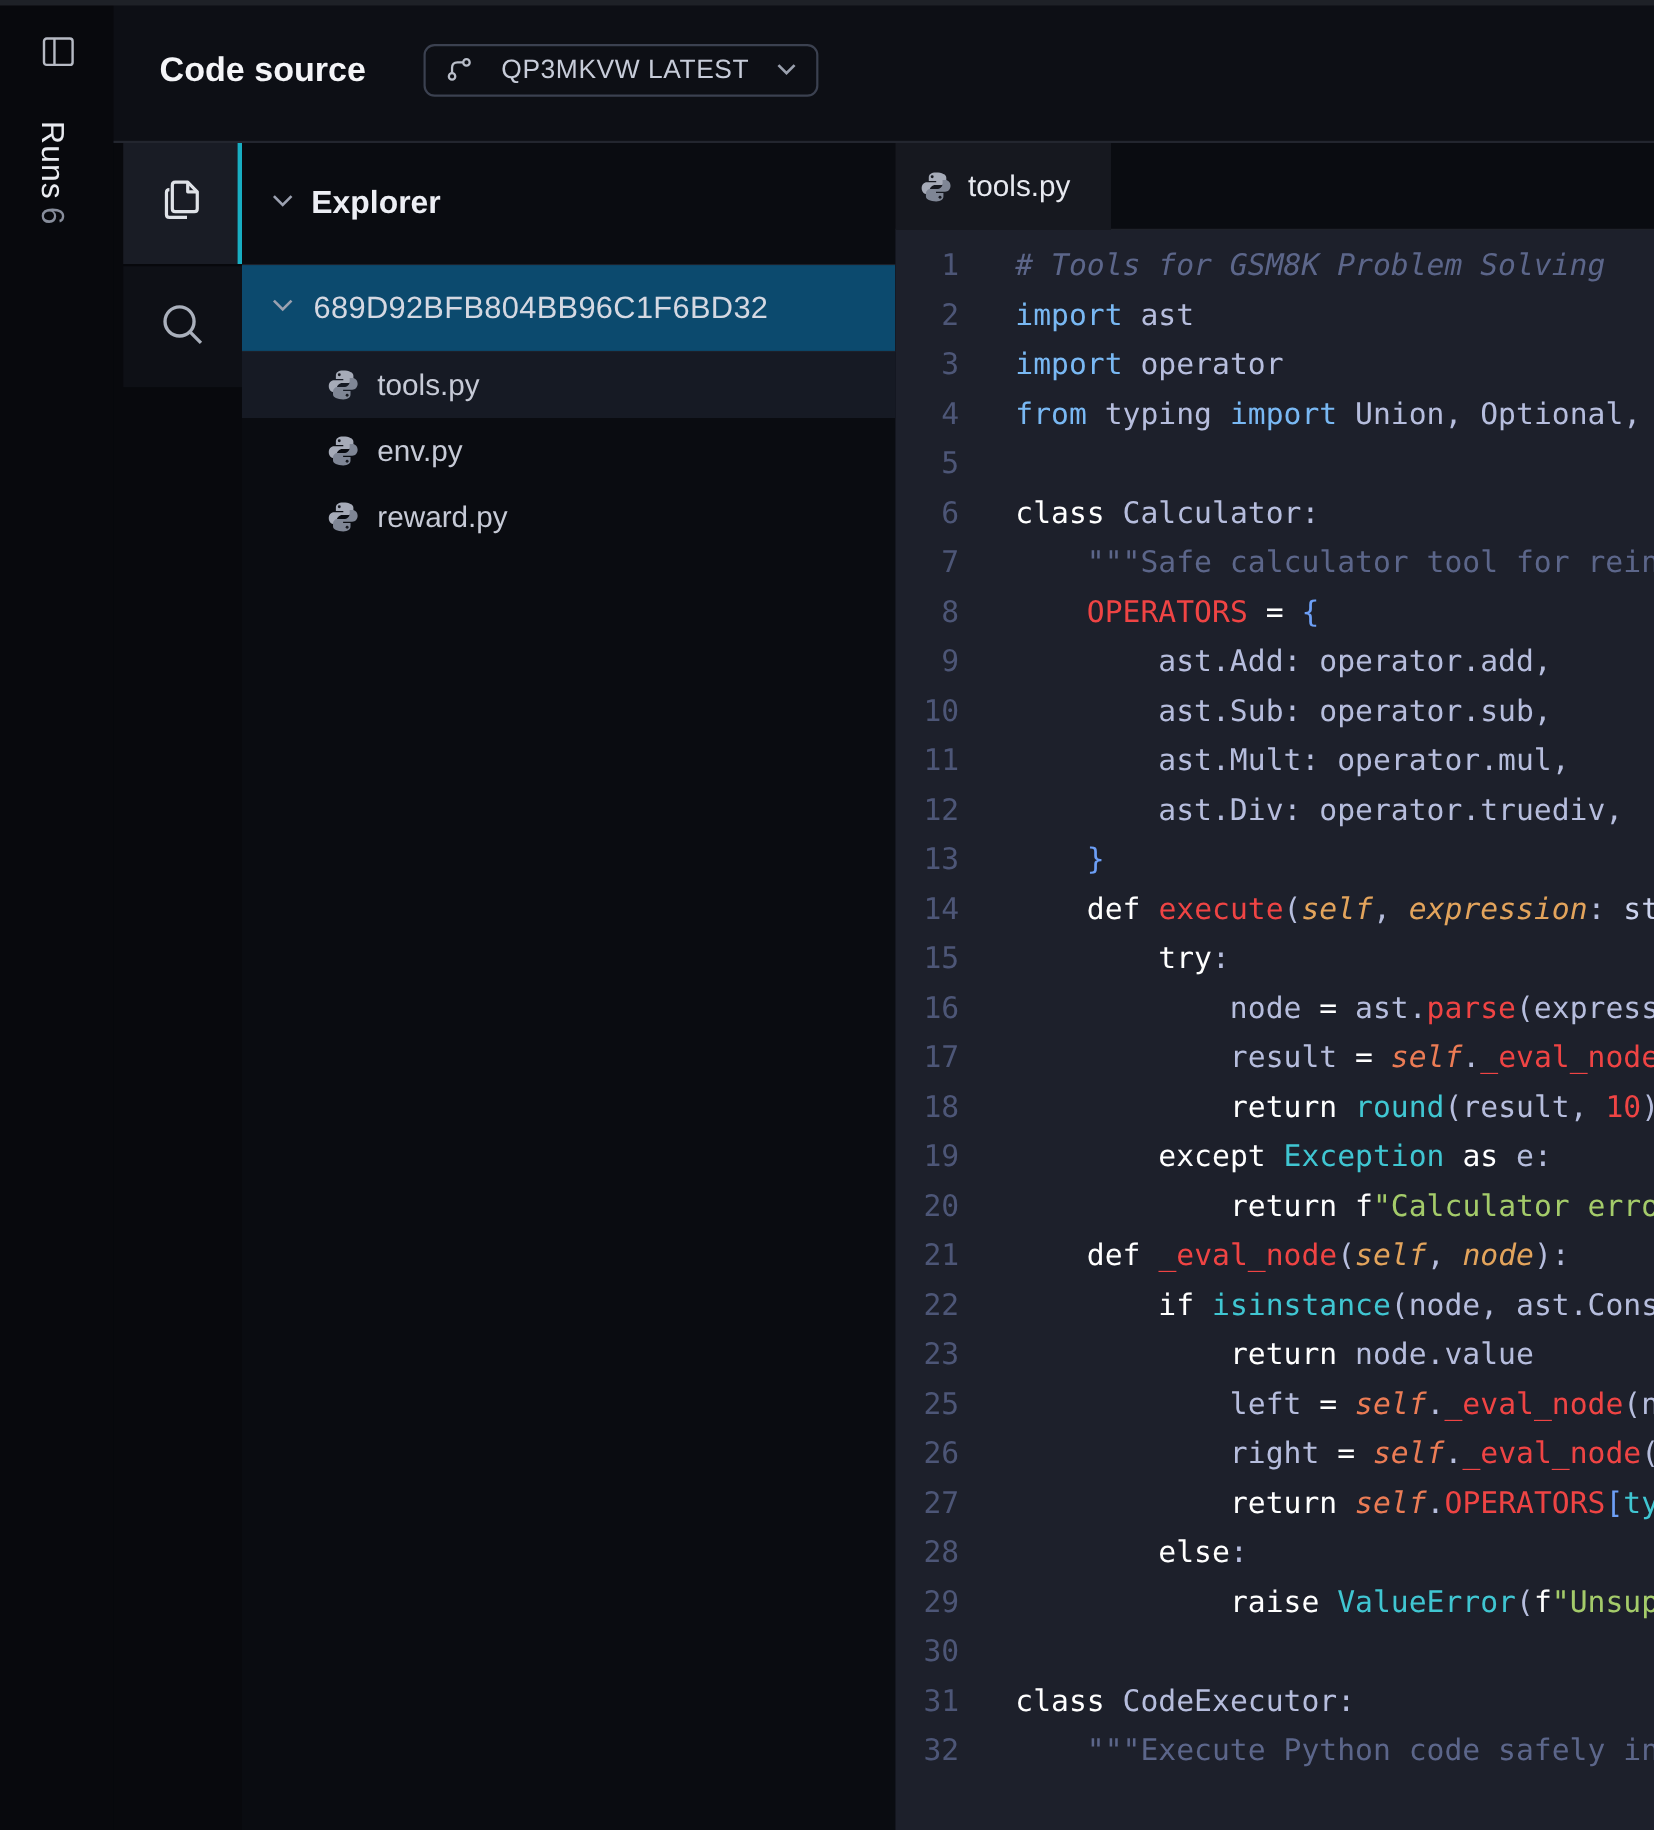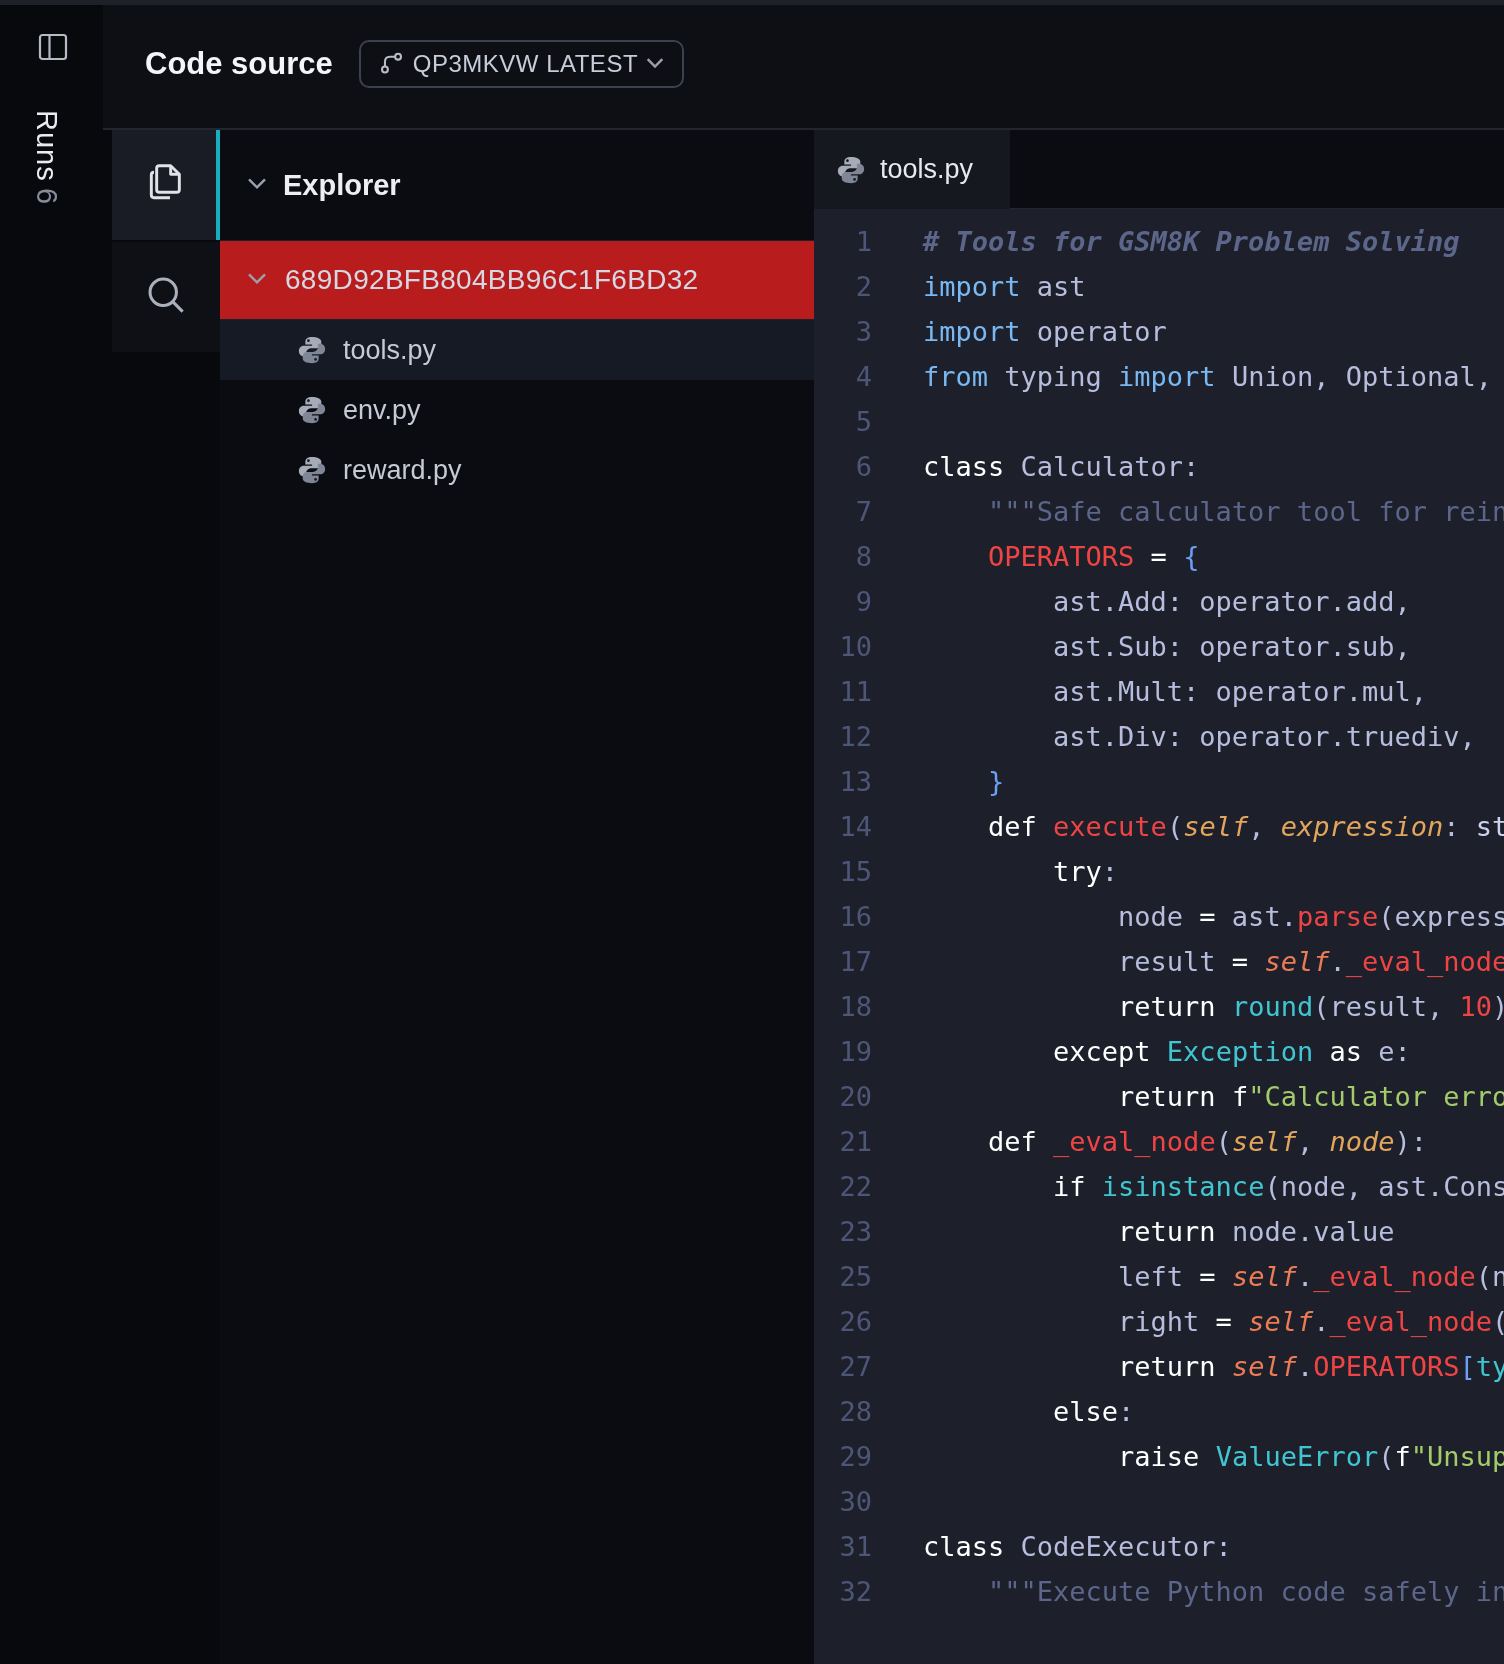--- a/index.html
+++ b/index.html
@@ -12,60 +12,60 @@
   .rail { position:absolute; left:0; top:0; width:103px; height:1664px; background:#08090d; z-index:5; }
   .panel-icon { position:absolute; left:37px; top:31px; }
   .runs-vertical { position:absolute; left:30px; top:110px; writing-mode:vertical-rl;
     font-size:29px; color:#e9ebf0; letter-spacing:1px; }
   .runs-count { color:#878d9b; margin-top:6px; display:inline-block; }
 
   
   .header { position:absolute; left:103px; top:0; width:1401px; height:130px; background:#0d0f15;
     border-bottom:2px solid #23262f; display:flex; align-items:center; padding-left:42px; }
   .header-title { font-size:31px; font-weight:700; color:#f4f5f8; }
-  .version-pill { margin-left:26px; height:48px; display:inline-flex; align-items:center;
-    border:2px solid #3b4150; border-radius:10px; padding:0 18px; gap:8px; background:transparent; cursor:pointer;justify-content:flex-end; }
+  .version-pill { margin-left:52px; height:48px; display:inline-flex; align-items:center;
+    border:2px solid #3b4150; border-radius:10px; padding:0 18px; gap:25px; background:transparent; cursor:pointer;justify-content:flex-end; }
   .version-label { font-size:24px; color:#c7ccd9; letter-spacing:0.5px; }
 
   
   .workspace { position:absolute; left:103px; top:130px; width:1401px; height:1534px;
     display:flex; background:#08090d; }
 
   
   .activity { width:117px; padding-left:9px; background:#08090d; flex:none; }
   .tile { width:108px; height:110px; display:flex; align-items:center; justify-content:center;
     background:#0e1016; position:relative; cursor:pointer; }
   .tile + .tile { border-top:2px solid #07080c; height:112px; }
   .tile.active { background:#191c25; }
   .tile.active .accent { position:absolute; right:0; top:0; width:4px; height:100%; background:#18aec2; }
 
   
   .explorer { width:594px; flex:none; background:#0a0c11; }
   .exp-header { height:110px; display:flex; align-items:center; padding-left:27px; gap:16px; }
   .exp-title { font-size:29px; font-weight:600; color:#eceef4; }
   .chev { flex:none; }
   .folder-row { height:80px; display:flex; align-items:center; padding-left:27px; gap:18px;
-    background:#b91c1c; border-top:1px solid #1c202a; border-bottom:1px solid #1c202a; cursor:pointer; }
+    background:#0c4a6e; border-top:1px solid #1c202a; border-bottom:1px solid #1c202a; cursor:pointer; }
   .folder-label { font-size:28px; color:#d5d8e2; letter-spacing:0.3px; }
   .file-row { height:60px; display:flex; align-items:center; padding-left:77px; gap:16px; cursor:pointer; }
   .file-row.sel { background:#161a24; }
   .file-label { font-size:27px; color:#c6cad6; }
 
   
   .editor { flex:1; display:flex; flex-direction:column; background:#0a0c11; min-width:0; }
   .tabstrip { height:79px; flex:none; background:#0a0c11; display:flex; border-bottom:1px solid #23262f; }
   .tab { width:196px; height:79px; background:#16181f; display:flex; align-items:center;
     padding-left:22px; gap:14px; cursor:pointer; }
   .tab-label { font-size:27px; color:#e7e9f0; }
   .code { flex:1; background:#1d202b; overflow:hidden; padding-top:10px;
     font-family:"DejaVu Sans Mono", monospace; font-size:27px; line-height:45px; }
   .cl { white-space:pre; height:45px; }
   .ln { display:inline-block; width:58px; text-align:right; color:#4d5677; }
   .lc { padding-left:51px; }
-  .tk-c  { color:#5c668a; font-style:italic;font-weight:bold; }
+  .tk-c  { color:#5c668a; font-style:italic; }
   .tk-doc{ color:#5c668a; }
   .tk-d  { color:#b6bddd; }
   .tk-kb { color:#79b8f3; }
   .tk-kw { color:#ffffff; }
   .tk-fn { color:#ef4444; }
   .tk-br { color:#6d9ff6; }
   .tk-cy { color:#40c6d2; }
   .tk-gr { color:#a4cb6a; }
   .tk-op { color:#e3a45c; font-style:italic; }
   .tk-sa { color:#ef4444; }

